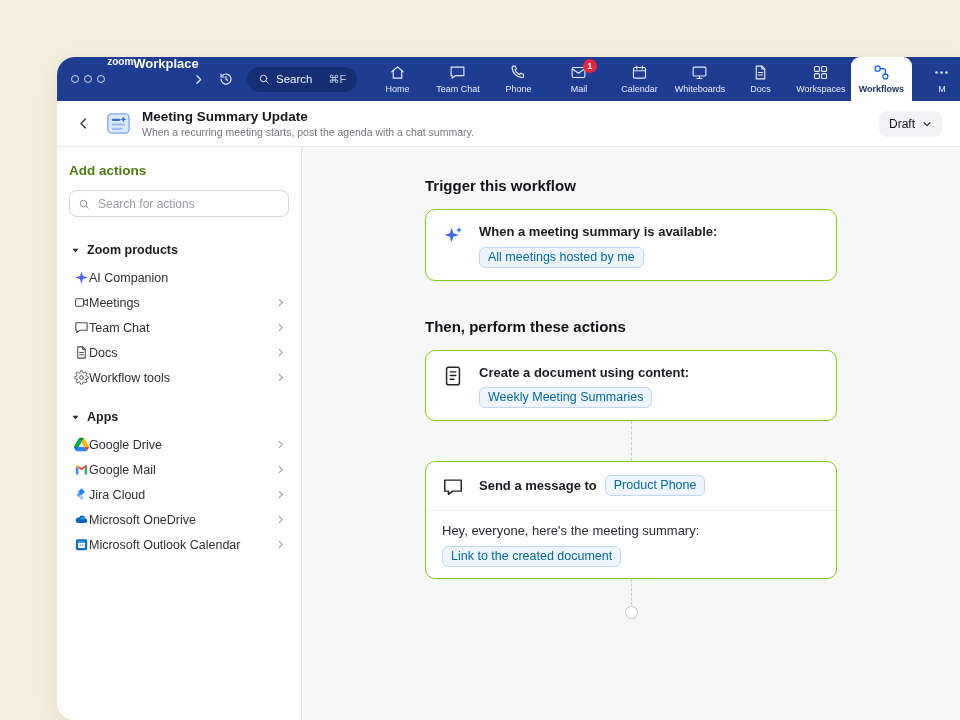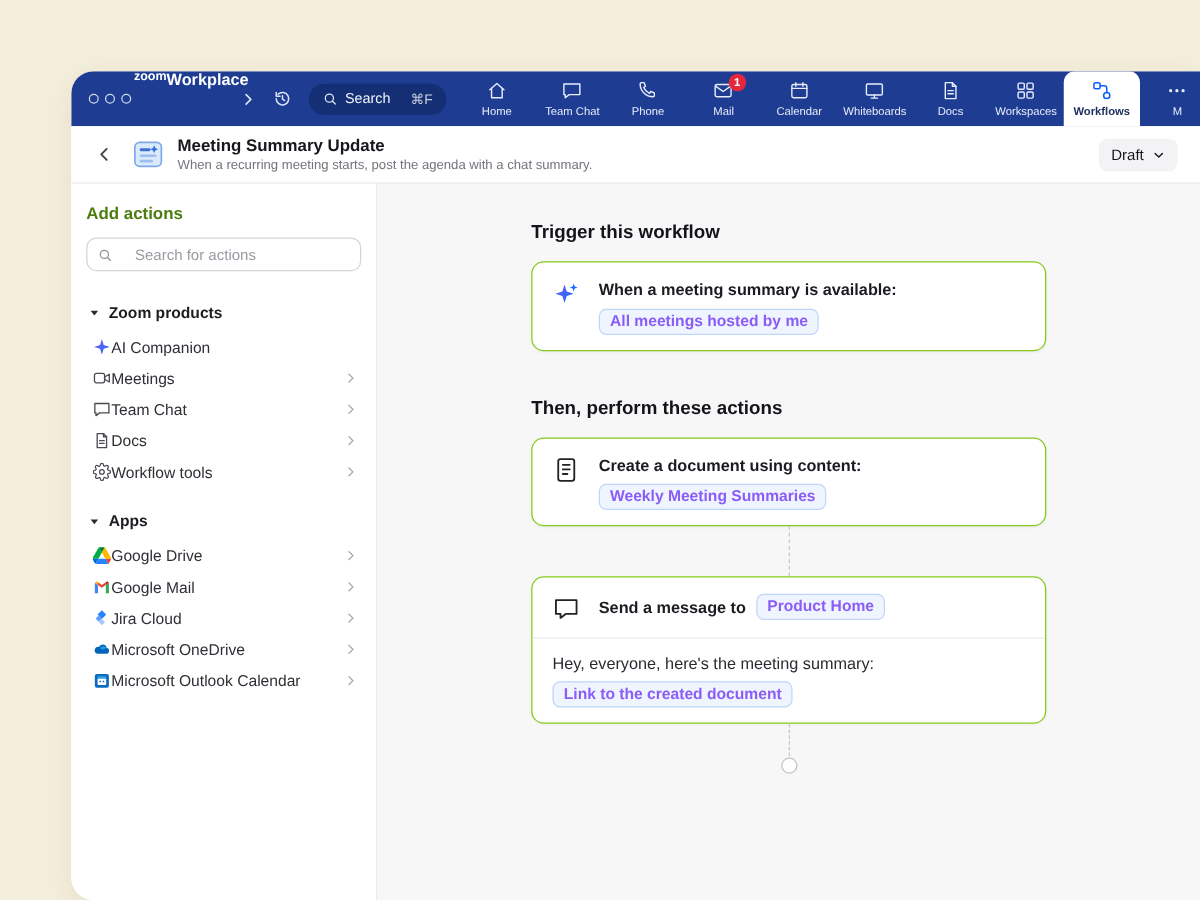--- a/index.html
+++ b/index.html
@@ -47,21 +47,21 @@
   .hdr-sub { font-size:10.5px; color:#74747c; margin-top:1px; }
   .draft-btn { margin-left:auto; display:flex; align-items:center; gap:7px; background:#f3f3f5; border-radius:7px;
                padding:6px 10px; font-size:12px; color:#17181c; cursor:pointer; }
   .draft-btn svg { width:10px; height:10px; color:#17181c; }
 
   
   .body { flex:1; display:flex; min-height:0; }
 
   .sidebar { width:245px; flex:0 0 245px; background:#fff; border-right:1px solid #e5e5e8; padding:16px 12px 0 12px; overflow:hidden; }
   .sb-heading { font-size:13.5px; font-weight:700; color:#4d7c0f; margin-bottom:12px; }
-  .sb-search { display:flex; align-items:center; gap:18px; border:1px solid #d4d4d9; border-radius:8px; height:27px; padding:0 8px; background:#fff; }
+  .sb-search { display:flex; align-items:center; gap:8px; border:1px solid #d4d4d9; border-radius:8px; height:27px; padding:0 8px; background:#fff; }
   .sb-search svg { width:12px; height:12px; color:#8e8e96; flex:0 0 12px; }
   .sb-search input { border:none; outline:none; flex:1; font-size:12px; color:#3f3f46; font-family:"Liberation Sans",sans-serif; background:transparent; }
   .sb-search input::placeholder { color:#9a9aa2; }
   .sb-section { margin-top:24px; display:flex; align-items:center; gap:7px; cursor:pointer; padding:2px 2px; }
   .sb-section svg { width:9px; height:9px; color:#2b2b31; }
   .sb-section .sec-label { font-size:12.5px; font-weight:700; color:#1c1c21; }
   .sb-item { height:25px; display:flex; align-items:center; padding:0 3px 0 5px; cursor:pointer; border-radius:6px; }
   .sb-item .it-icon { width:15px; height:15px; flex:0 0 15px; color:#4b4b52; display:flex; }
   .sb-item .it-icon svg { width:15px; height:15px; }
   .sb-item .it-label { font-size:12.5px; color:#2f2f36; flex:1; white-space:nowrap; overflow:hidden; }
@@ -71,21 +71,21 @@
   .canvas { flex:1; background:#f7f7f8; padding:30px 0 0 123px; overflow:hidden; }
   .col { width:412px; display:flex; flex-direction:column; }
   .cv-h { font-size:15px; font-weight:700; color:#131419; margin-bottom:15px; }
   .cv-h2 { font-size:15px; font-weight:700; color:#131419; margin:37px 0 15px 0; }
   .card { background:#fff; border:1px solid #84cc16; border-radius:10px; box-shadow:0 1px 2px rgba(16,24,40,.04); cursor:pointer; }
   .card-row { display:flex; align-items:flex-start; gap:15px; padding:13px 16px 12px 16px; }
   .card-row .c-icon { width:22px; height:22px; flex:0 0 22px; color:#232327; margin-top:1px; }
   .card-row .c-icon svg { width:22px; height:22px; }
   .c-body { display:flex; flex-direction:column; align-items:flex-start; }
   .c-text { font-size:13px; font-weight:600; color:#1b1c21; line-height:1.35; }
-  .chip { margin-top:6px; font-size:12.5px; font-weight:700; color:#8b5cf6; background:#eef5ff; border:1px solid #c0d5f7;
+  .chip { margin-top:6px; font-size:12.5px; font-weight:400; color:#0369a1; background:#eef5ff; border:1px solid #c0d5f7;
           border-radius:6px; padding:2px 8px 3px 8px; cursor:pointer; white-space:nowrap; }
   .chip.inline { margin-top:0; margin-left:8px; }
   .row-inline { display:flex; align-items:center; }
   .card-divider { border-top:1px solid #ececf0; }
   .card-msg { padding:12px 16px 14px 16px; }
   .msg-text { font-size:13px; color:#2a2b31; margin-bottom:8px; }
   .connector { width:0; border-left:1.6px dashed #c7c7cd; align-self:center; }
   .conn-a { height:40px; } .conn-b { height:26px; }
   .end-node { width:13px; height:13px; border-radius:50%; background:#fff; border:1.6px solid #c2c2c9; align-self:center; margin-top:1px; }
 </style>
@@ -437,21 +437,21 @@
 
         <div class="card">
           <div class="card-row" style="">
             <span class="c-icon">
               <svg viewBox="0 0 24 24" fill="none" stroke="currentColor" stroke-width="1.6" stroke-linecap="round" stroke-linejoin="round">
                   <path d="M21 4.5H3v12h4v3.5l4.5-3.5H21z"></path>
                 </svg>
             </span>
             <div class="row-inline">
               <span class="c-text">Send a message to</span>
-              <span class="chip inline">Product Home</span>
+              <span class="chip inline">Product Phone</span>
             </div>
           </div>
           <div class="card-divider"></div>
           <div class="card-msg">
             <div class="msg-text">Hey, everyone, here's the meeting summary:</div>
             <span class="chip" style="margin-top:0;">Link to the created document</span>
           </div>
         </div>
 
         <div class="connector conn-b"></div>

